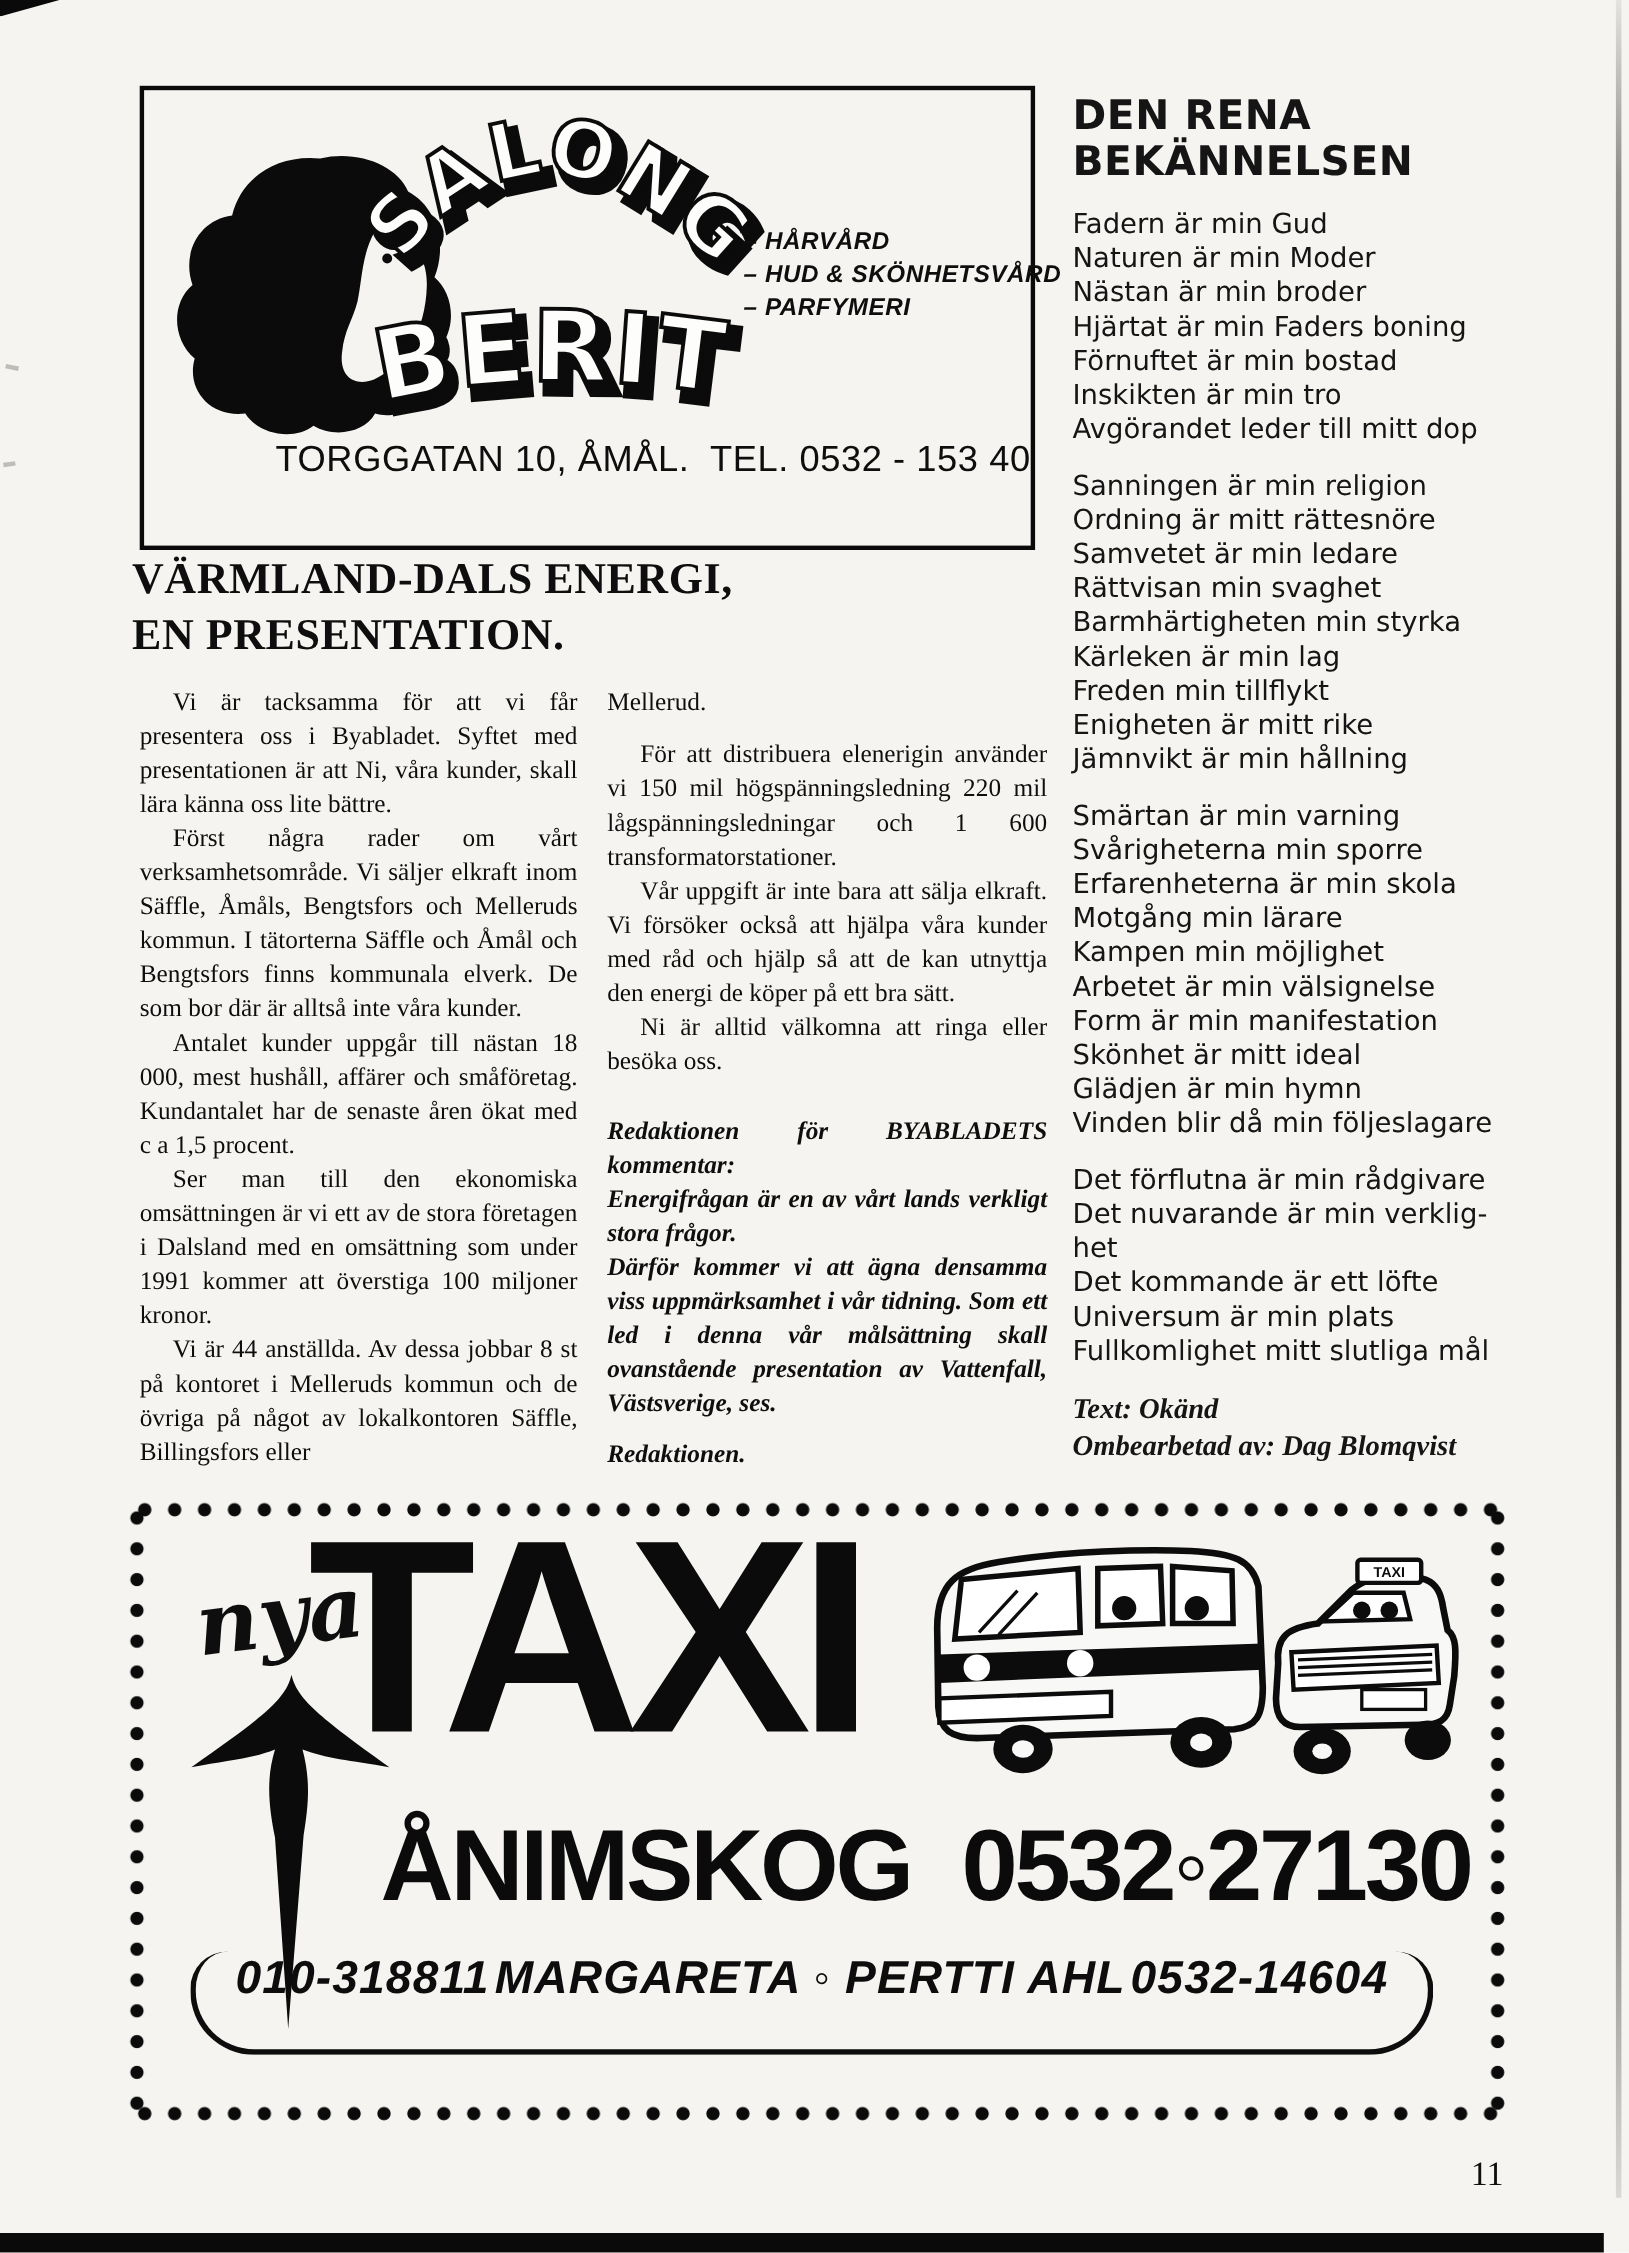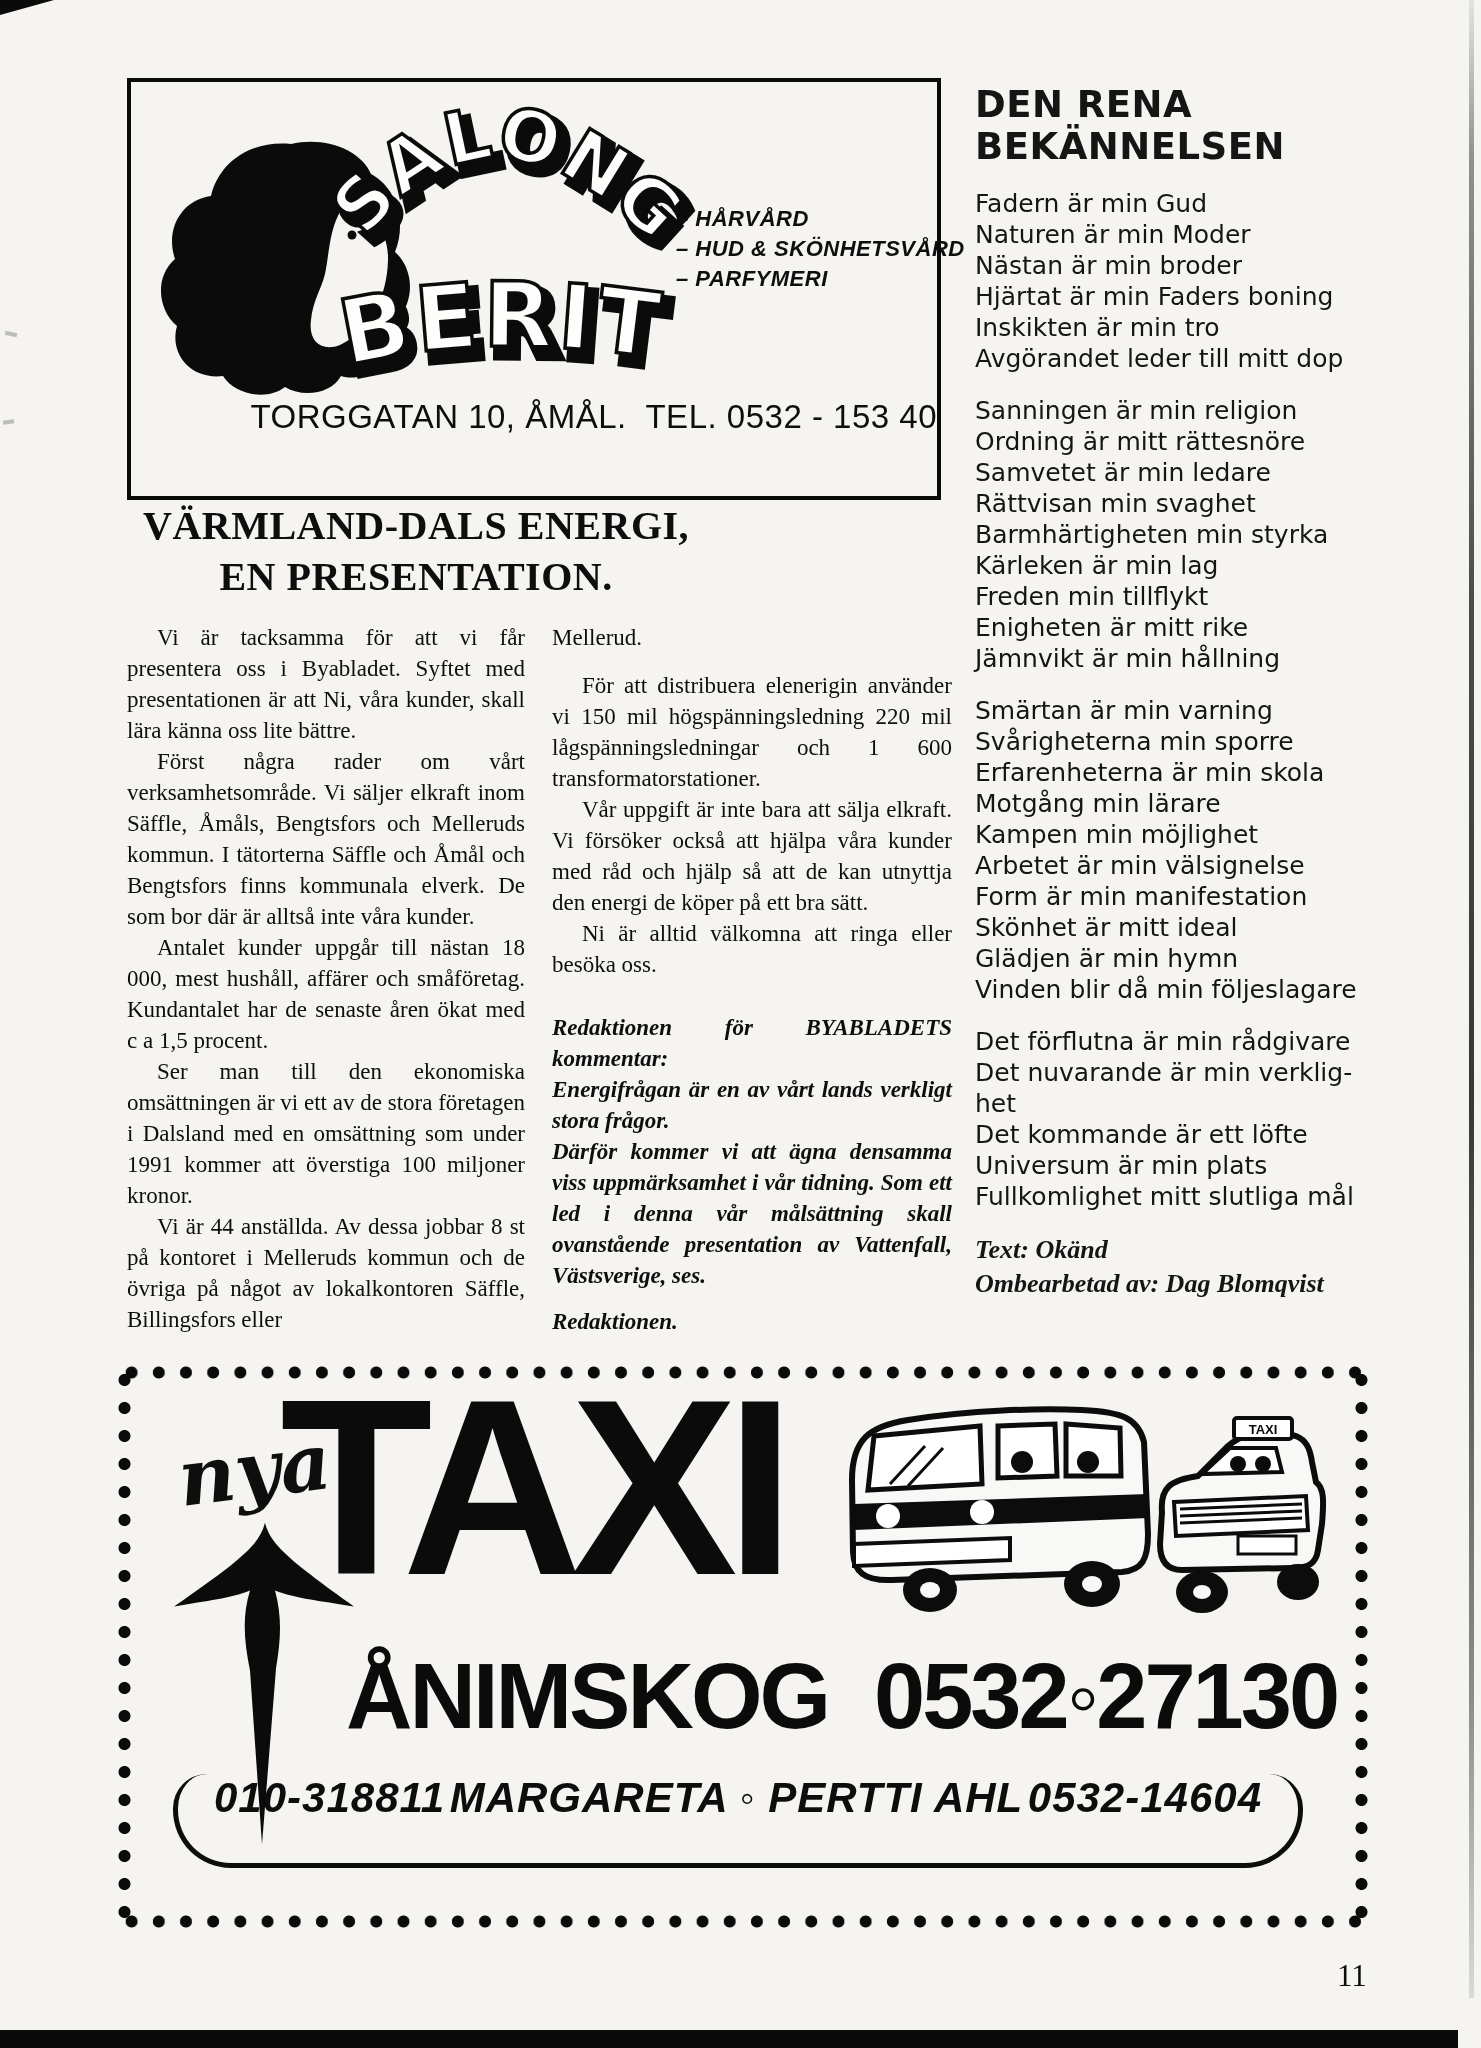--- a/index.html
+++ b/index.html
@@ -21,22 +21,22 @@
     border:4px solid #0a0a0a; }
   .salon-logo { position:absolute; left:10px; top:22px; }
   .services { position:absolute; left:545px; top:122px;
     font:italic 700 22px/30px "Liberation Sans", sans-serif; letter-spacing:.5px; white-space:nowrap; }
   .salon-address { position:absolute; left:0; right:0; top:316px; text-align:right;
     font:400 33px "Liberation Sans", sans-serif; letter-spacing:.5px; }
   .salon-tagline { position:absolute; left:0; right:0; top:357px; text-align:center;
     font:italic 700 31px "Liberation Sans", sans-serif; letter-spacing:.5px; }
 
   
-  .article-title { position:absolute; left:143px; top:500px;
-    font:700 40px/51px "Liberation Serif", serif; letter-spacing:.5px;text-align:center; }
+  .article-title { position:absolute; left:120px; top:500px;
+    font:700 40px/51px "Liberation Serif", serif; letter-spacing:.5px; }
   .col { position:absolute; top:622px; width:398px;
     font:400 23px/31px "Liberation Serif", serif; text-align:justify; }
   .col1 { left:127px; }
   .col2 { left:552px; width:400px; }
   .col p { margin:0; text-indent:30px; }
   .col p.lead { text-indent:0; margin-bottom:17px; }
   .col p.comment { text-indent:0; font-style:italic; font-weight:700; }
   .col p.comment-first { margin-top:32px; }
   .col p.signoff { margin-top:15px; }
 
@@ -140,20 +140,21 @@
   <div class="poem">
     <div class="poem-heading">
       <div>DEN RENA</div>
       <div>BEKÄNNELSEN</div>
     </div>
     <div class="stanza">
       <div>Fadern är min Gud</div>
       <div>Naturen är min Moder</div>
       <div>Nästan är min broder</div>
       <div>Hjärtat är min Faders boning</div>
+      <div>Förnuftet är min bostad</div>
       <div>Inskikten är min tro</div>
       <div>Avgörandet leder till mitt dop</div>
     </div>
     <div class="stanza">
       <div>Sanningen är min religion</div>
       <div>Ordning är mitt rättesnöre</div>
       <div>Samvetet är min ledare</div>
       <div>Rättvisan min svaghet</div>
       <div>Barmhärtigheten min styrka</div>
       <div>Kärleken är min lag</div>

